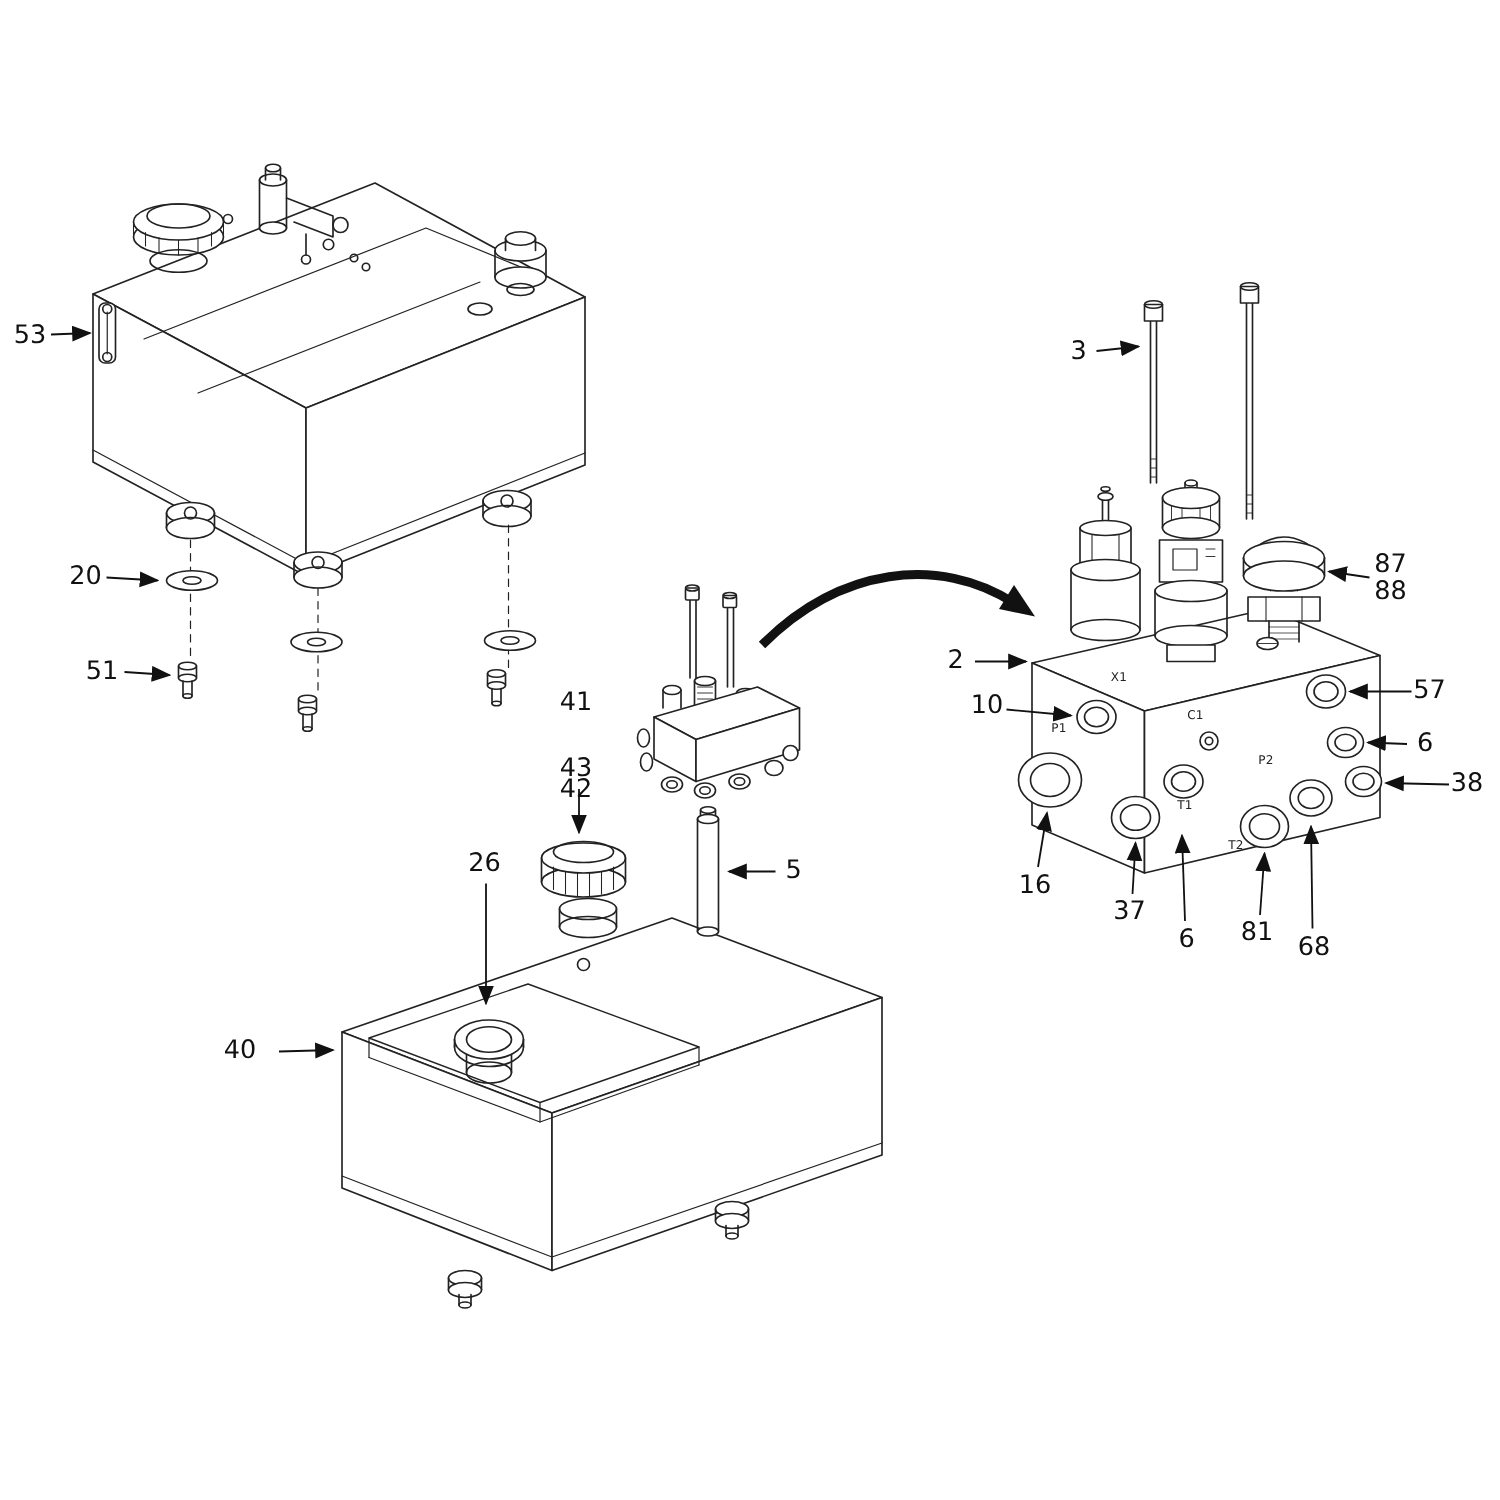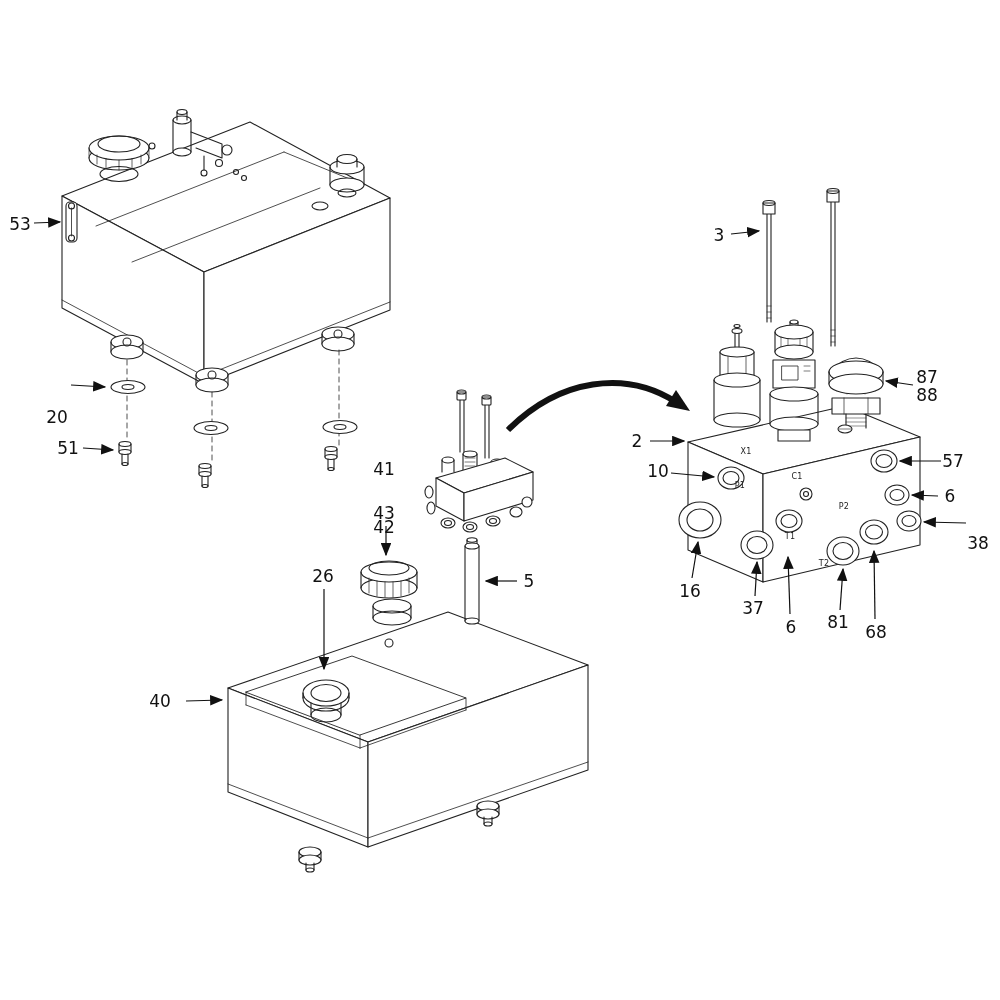--- a/index.html
+++ b/index.html
@@ -301,42 +301,42 @@
       <line x1="966" y1="523" x2="924" y2="522" marker-end="url(#ah)"></line>
       <line x1="692" y1="578" x2="698" y2="542" marker-end="url(#ah)"></line>
       <line x1="755" y1="596" x2="757" y2="562" marker-end="url(#ah)"></line>
       <line x1="790" y1="614" x2="788" y2="557" marker-end="url(#ah)"></line>
       <line x1="840" y1="610" x2="843" y2="569" marker-end="url(#ah)"></line>
       <line x1="875" y1="619" x2="874" y2="551" marker-end="url(#ah)"></line>
     </g>
   </svg>
 
   <div class="callout" style="left:20px;  top:224px;">53</div>
-  <div class="callout" style="left:57px;  top:385px;margin-top:32px;">20</div>
+  <div class="callout" style="left:57px;  top:385px;">20</div>
   <div class="callout" style="left:68px;  top:448px;">51</div>
   <div class="callout" style="left:384px; top:469px;">41</div>
   <div class="callout" style="left:384px; top:491px;margin-top:36px;">42</div>
   <div class="callout" style="left:384px; top:513px;">43</div>
   <div class="callout" style="left:323px; top:576px;">26</div>
   <div class="callout" style="left:529px; top:581px;">5</div>
   <div class="callout" style="left:160px; top:701px;">40</div>
   <div class="callout" style="left:719px; top:235px;">3</div>
   <div class="callout" style="left:927px; top:377px;">87</div>
   <div class="callout" style="left:927px; top:395px;">88</div>
   <div class="callout" style="left:637px; top:441px;">2</div>
   <div class="callout" style="left:658px; top:471px;">10</div>
   <div class="callout" style="left:953px; top:461px;">57</div>
   <div class="callout" style="left:950px; top:496px;">6</div>
-  <div class="callout" style="left:978px; top:523px;margin-top:20px;">38</div>
+  <div class="callout" style="left:978px; top:523px;">38</div>
   <div class="callout" style="left:690px; top:591px;">16</div>
   <div class="callout" style="left:753px; top:608px;">37</div>
   <div class="callout" style="left:791px; top:627px;">6</div>
   <div class="callout" style="left:838px; top:622px;text-align:center;">81</div>
   <div class="callout" style="left:876px; top:632px;">68</div>
 
   <div class="port-label" style="left:746px; top:452px;">X1</div>
-  <div class="port-label" style="left:740px; top:486px;">P1</div>
+  <div class="port-label" style="left:706px; top:486px;">P1</div>
   <div class="port-label" style="left:797px; top:477px;">C1</div>
   <div class="port-label" style="left:844px; top:507px;">P2</div>
   <div class="port-label" style="left:790px; top:537px;">T1</div>
   <div class="port-label" style="left:824px; top:564px;">T2</div>
 
 </div>
 
 </body></html>

